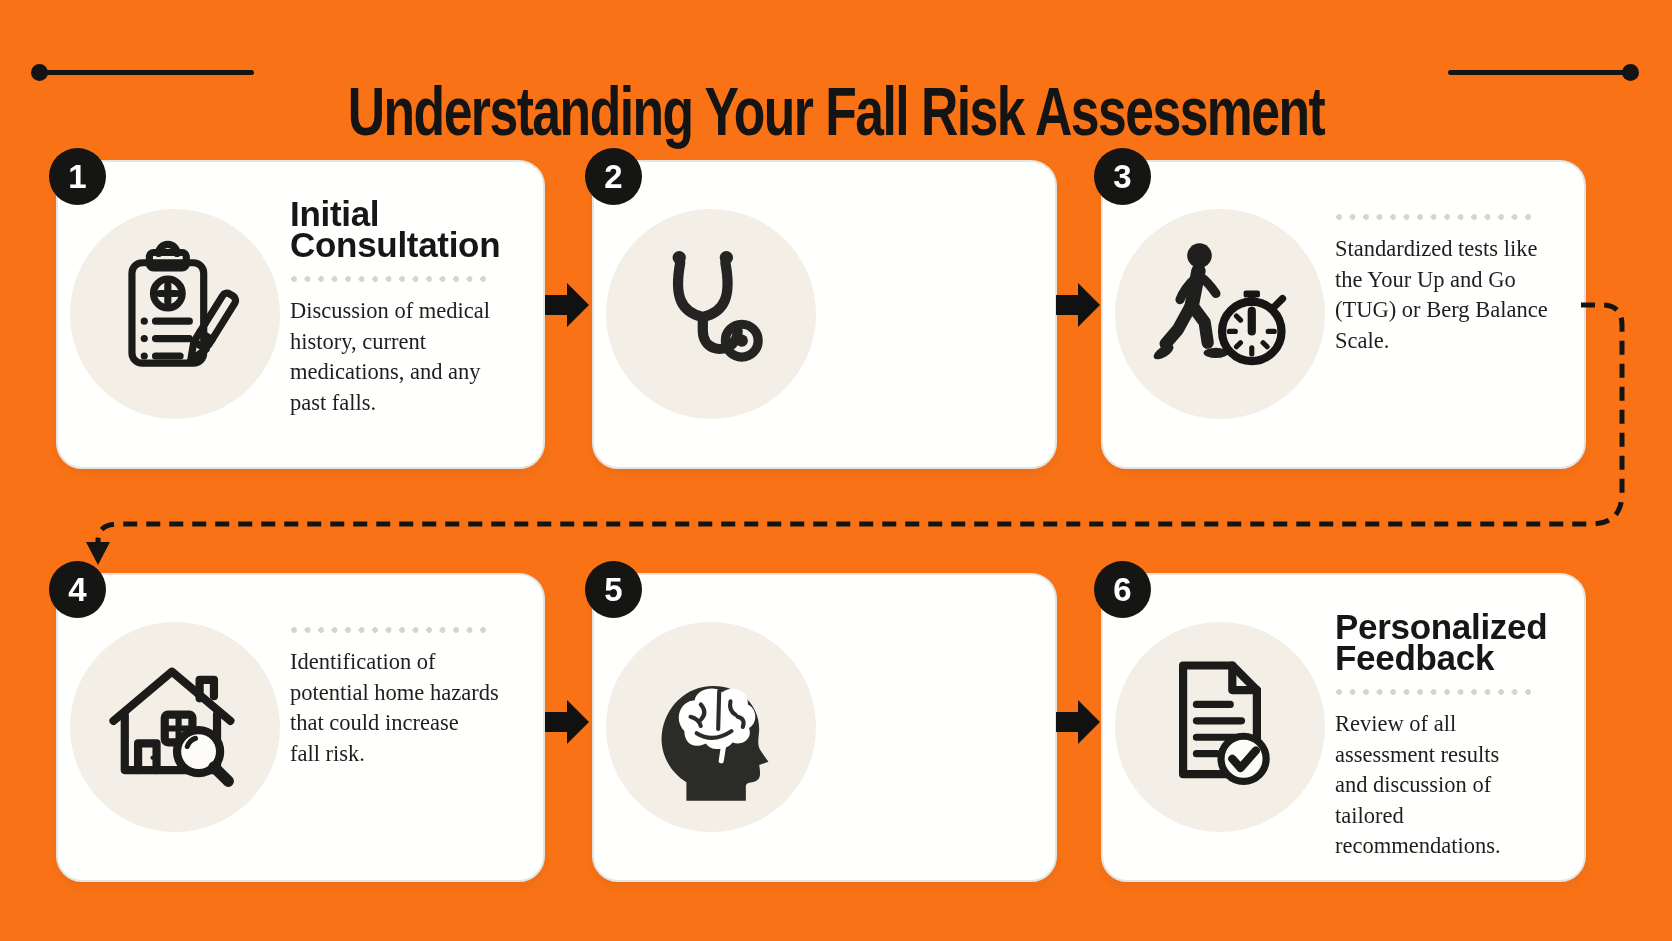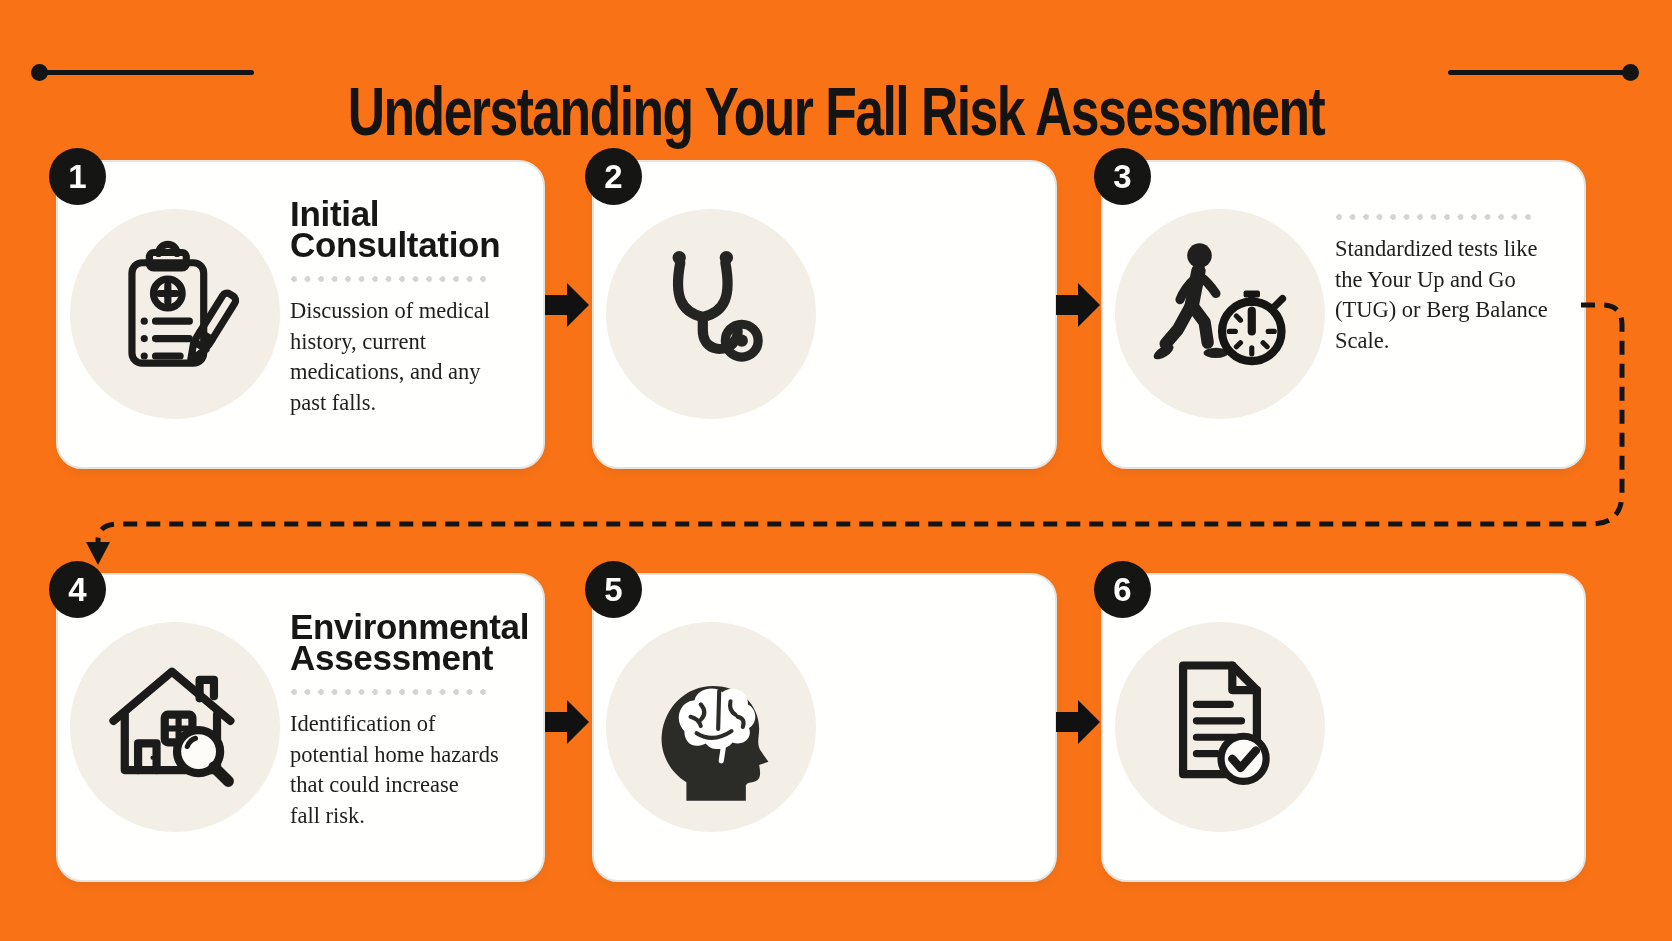--- a/index.html
+++ b/index.html
@@ -182,22 +182,20 @@
         <path d="M44,122 V96 h18 v26"></path>
         <circle cx="58" cy="110" r="2" fill="#1b1b1a" stroke="none"></circle>
         <rect x="70" y="68" width="27" height="27" rx="3"></rect>
         <path d="M83.5,68 V95 M70,81.5 H97" stroke-width="6"></path>
         <circle cx="103" cy="104" r="21" fill="#fdfcf9"></circle>
         <path d="M92,99 a13,13 0 0 1 8,-8" stroke-width="5"></path>
         <path d="M118,119 L132,133" stroke-width="11"></path>
       </svg>
     </div>
     <div class="txt">
-      <div class="card-title">Environmental
-Assessment</div>
       <div class="dots"></div>
       <div class="card-desc">Identification of
 potential home hazards
 that could increase
 fall risk.</div>
     </div>
   </div>
 
   <svg class="flow-arrow a3" viewBox="0 0 44 52">
     <polygon points="0,16 22,16 22,4 44,26 22,48 22,36 0,36" fill="#111111"></polygon>
@@ -234,15 +232,25 @@
     <div class="badge">6</div>
     <div class="icon-circle">
       <svg viewBox="0 0 160 160" fill="none" stroke="#1b1b1a" stroke-width="8" stroke-linecap="round" stroke-linejoin="round">
         <path d="M44,20 H92 L116,44 V126 H44 Z"></path>
         <path d="M92,20 V44 H116"></path>
         <path d="M57,58 H90 M57,74 H101 M57,90 H101 M57,106 H77" stroke-width="7"></path>
         <circle cx="103" cy="111" r="22" fill="#fdfcf9" stroke-width="7"></circle>
         <path d="M92,111 l8,9 l15,-17" stroke-width="8"></path>
       </svg>
     </div>
+    <div class="txt">
+      <div class="card-title">Personalized
+Feedback</div>
+      <div class="dots"></div>
+      <div class="card-desc">Review of all
+assessment results
+and discussion of
+tailored
+recommendations.</div>
+    </div>
   </div>
 
 </div>
 
 </body></html>

